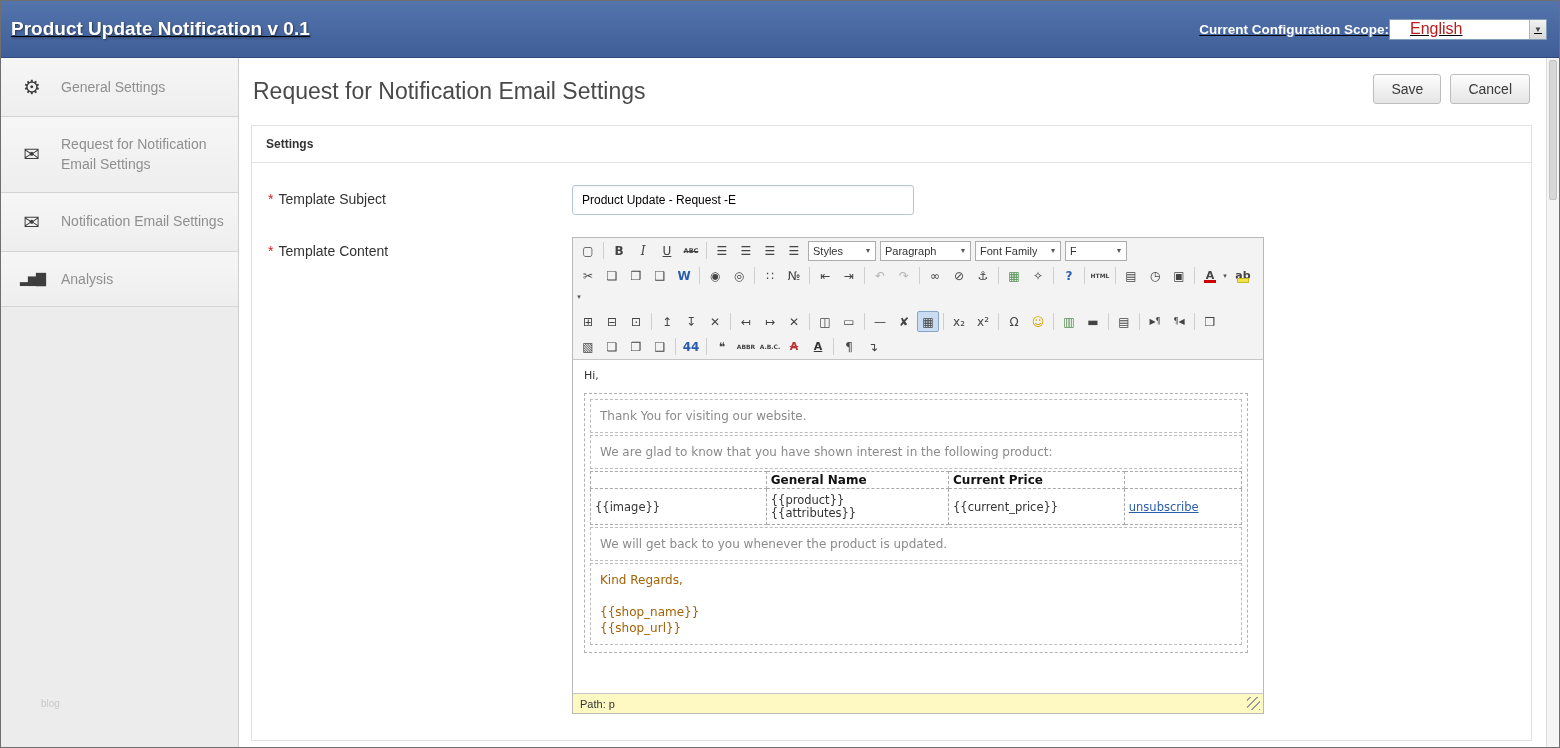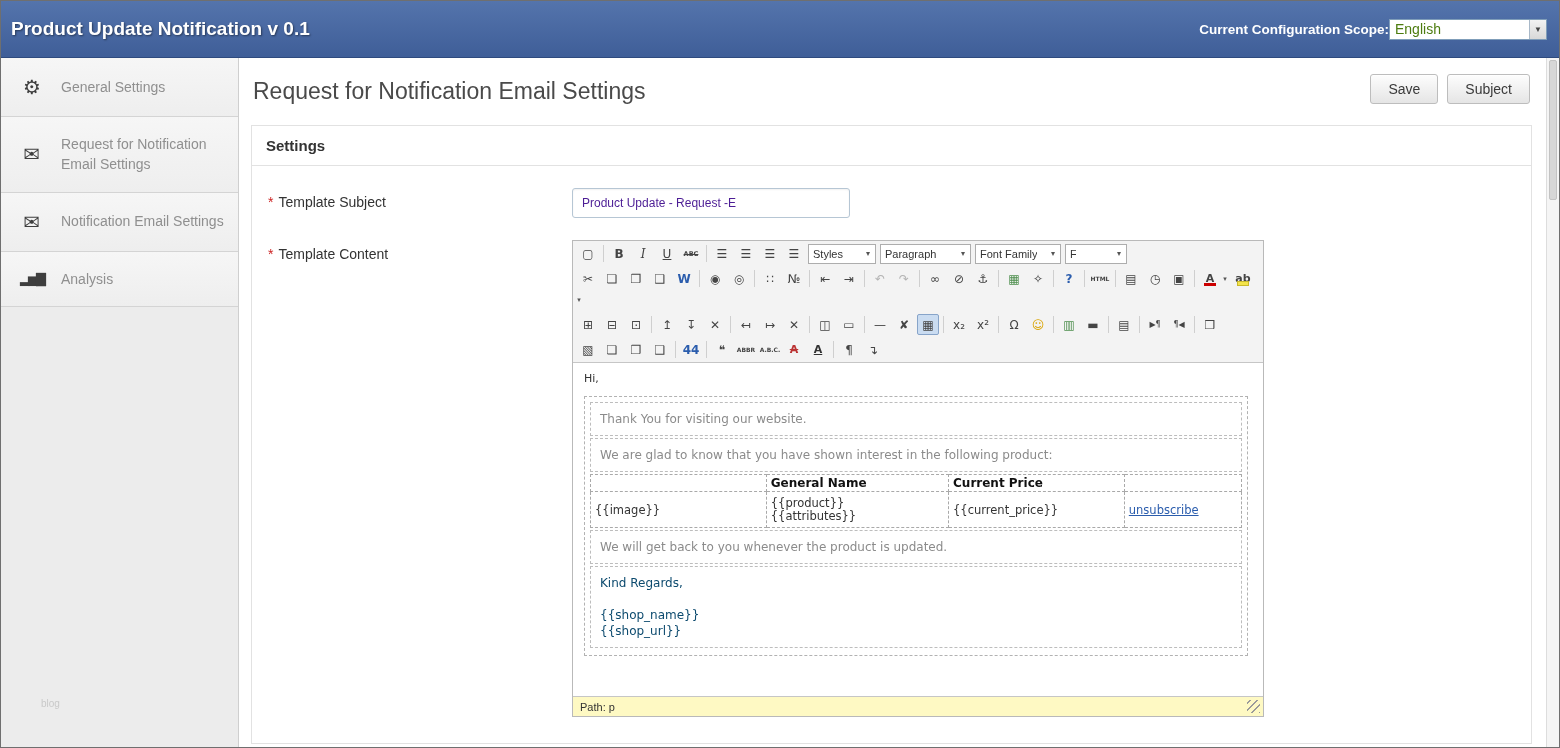--- a/index.html
+++ b/index.html
@@ -1,26 +1,26 @@
 <!DOCTYPE html>
 <html><head>
 <meta charset="utf-8">
 <style>
   * { margin:0; padding:0; box-sizing:border-box; }
   html,body { width:1560px; height:748px; font-family:"Liberation Sans", sans-serif; background:#fff; }
   .app { width:1560px; height:748px; border:1px solid #6f6f6f; display:flex; flex-direction:column; overflow:hidden; background:#fff; }
 
   
   .topbar { height:57px; flex:0 0 57px; background:linear-gradient(#5474ac,#3f5e98); border-bottom:1px solid #2e4a7e;
-            display:flex; align-items:center; justify-content:space-between; padding:0 12px 0 10px; }
+            display:flex; align-items:center; justify-content:space-between; padding:0 12px 0 10px;text-decoration:underline; }
   .topbar-title { color:#fff; font-size:19px; font-weight:bold; text-shadow:1px 1px 2px rgba(0,0,0,.45); }
   .scope { display:flex; align-items:center; }
   .scope-label { color:#fff; font-size:13.5px; font-weight:bold; }
   .scope-select { width:158px; height:21px; background:#fff; border:1px solid #7f9db9; display:flex; align-items:center; justify-content:space-between; cursor:default; }
-  .scope-value { font-size:14px; color:#4d7c0f; padding-left:5px; }
+  .scope-value { font-size:16px; color:#b91c1c; padding-left:20px; }
   .scope-arrow { width:17px; height:100%; display:flex; align-items:center; justify-content:center; font-size:8px; color:#444; background:linear-gradient(#f2f2f2,#d8d8d8); border-left:1px solid #a8b8c8; }
 
   
   .body { flex:1; display:flex; min-height:0; }
   .sidebar { width:238px; flex:0 0 238px; background:#ececec; border-right:1px solid #cfcfcf; position:relative; }
   .side-item { display:flex; align-items:center; gap:16px; padding:17px 12px 17px 18px; background:linear-gradient(#f6f6f6,#eeeeee); border-bottom:1px solid #d4d4d4; cursor:pointer; }
   .side-icon { width:26px; flex:0 0 26px; text-align:center; font-size:20px; color:#3e3e3e; font-family:"DejaVu Sans",sans-serif; }
   .side-icon.chart { font-size:13px; letter-spacing:-2px; }
   .side-label { font-size:14px; color:#8f8f8f; line-height:1.45; }
   .side-footer { position:absolute; left:40px; bottom:38px; font-size:10px; color:#c9c9c9; }
@@ -32,27 +32,27 @@
   
   .page-head { display:flex; align-items:flex-start; justify-content:space-between; padding:2px 2px 0 2px; }
   .page-head h1 { font-size:23px; font-weight:normal; color:#4a4a4a; margin-top:4px; }
   .head-actions { display:flex; gap:9px; }
   .btn { height:30px; padding:0 17px; font-family:"Liberation Sans",sans-serif; font-size:14px; color:#3a3a3a;
          background:linear-gradient(#fdfdfd,#e5e5e5); border:1px solid #bdbdbd; border-radius:3px;
          box-shadow:inset 0 1px 0 rgba(255,255,255,.7); cursor:pointer; }
 
   
   .panel { margin-top:20px; border:1px solid #e2e2e2; background:#fff; }
-  .panel-header { padding:11px 14px; font-size:15px; font-weight:bold; color:#333; border-bottom:1px solid #e2e2e2; }
+  .panel-header { padding:11px 14px; font-size:12px; font-weight:bold; color:#333; border-bottom:1px solid #e2e2e2; }
   .form-row { display:flex; padding:22px 0 0 16px; }
   .form-row.last { padding-bottom:26px; }
   .form-label { width:304px; flex:0 0 304px; font-size:14px; color:#333; padding-top:6px; }
   .req { color:#cc2222; margin-right:5px; }
-  .subject-input { width:278px; height:29px; border:1px solid #b6c6d4; border-radius:3px; padding:14px 9px;
-                   font-family:"Liberation Sans",sans-serif; font-size:12px; color:#4c1d95;
+  .subject-input { width:342px; height:29px; border:1px solid #b6c6d4; border-radius:3px; padding:14px 9px;
+                   font-family:"Liberation Sans",sans-serif; font-size:12px; color:#000000;
                    box-shadow:inset 0 1px 2px rgba(0,0,0,.06); outline:none; }
 
   
   .editor { width:692px; border:1px solid #b9b9b9; background:#f3f3f3; }
   .ed-toolbar { display:flex; align-items:center; flex-wrap:wrap; padding:2px 3px; background:#f3f3f3; }
   .tb-btn { display:inline-flex; align-items:center; justify-content:center; width:22px; height:21px; margin:0 1px;
             font-family:"DejaVu Sans",sans-serif; font-size:12px; color:#444; border:1px solid transparent;
             border-radius:2px; cursor:default; user-select:none; position:relative; }
   .tb-btn.active { background:#cadcf1; border:1px solid #87a4c9; }
   .tb-btn.dim { color:#b3b3b3; }
@@ -75,21 +75,21 @@
   .tb-select { height:20px; background:#fff; border:1px solid #adadad; display:inline-flex; align-items:center;
                justify-content:space-between; margin:0 2px; cursor:default; }
   .tb-select-label { font-size:11px; color:#333; padding-left:4px; white-space:nowrap; overflow:hidden; }
   .tb-select-arrow { width:14px; text-align:center; font-size:8px; color:#555; flex:0 0 14px; }
 
   .ed-content { background:#fff; border-top:1px solid #c6c6c6; height:334px; padding:7px 9px;
                 font-family:"DejaVu Sans",sans-serif; font-size:11px; color:#444; overflow:hidden; cursor:text; }
   .ed-greeting { margin:2px 0 11px 2px; color:#333; }
   .tmpl-outer { border:1px dashed #b2b2b2; margin:0 6px 0 2px; padding:5px 5px; }
   .tmpl-p { border:1px dashed #bdbdbd; padding:9px 9px; font-size:12px; color:#8b8b8b; margin-bottom:2px; }
-  .tmpl-p.multi { padding:8px 9px; color:#0c4a6e; }
+  .tmpl-p.multi { padding:8px 9px; color:#a16207; }
   .tmpl-p.multi > div { line-height:16px; }
   .tmpl-p.multi > .gap-after { margin-bottom:16px; }
   .tmpl-table { border-collapse:collapse; width:100%; table-layout:fixed; margin:2px 0; }
   .tmpl-table th, .tmpl-table td { border:1px dashed #a9a9a9; font-size:11.5px; color:#333; padding:1px 4px; vertical-align:middle; }
   .tmpl-table th { font-weight:bold; text-align:left; color:#111; font-size:12px; height:17px; }
   .tmpl-table .data-row td { height:36px; }
   .cell-stack span { display:block; line-height:13px; }
   .unsub { color:#2b5dad; text-decoration:underline; cursor:pointer; }
 
   .ed-status { display:flex; justify-content:space-between; align-items:center; background:#fef9c3;
@@ -134,21 +134,21 @@
       </div>
       <div class="side-footer">blog</div>
     </aside>
 
     <main class="main">
 
       <div class="page-head">
         <h1>Request for Notification Email Settings</h1>
         <div class="head-actions">
           <button class="btn">Save</button>
-          <button class="btn">Subject</button>
+          <button class="btn">Cancel</button>
         </div>
       </div>
 
       <section class="panel">
         <div class="panel-header">Settings</div>
 
         <div class="form-row">
           <div class="form-label">
             <span class="req">*</span><span>Template Subject</span>
           </div>

